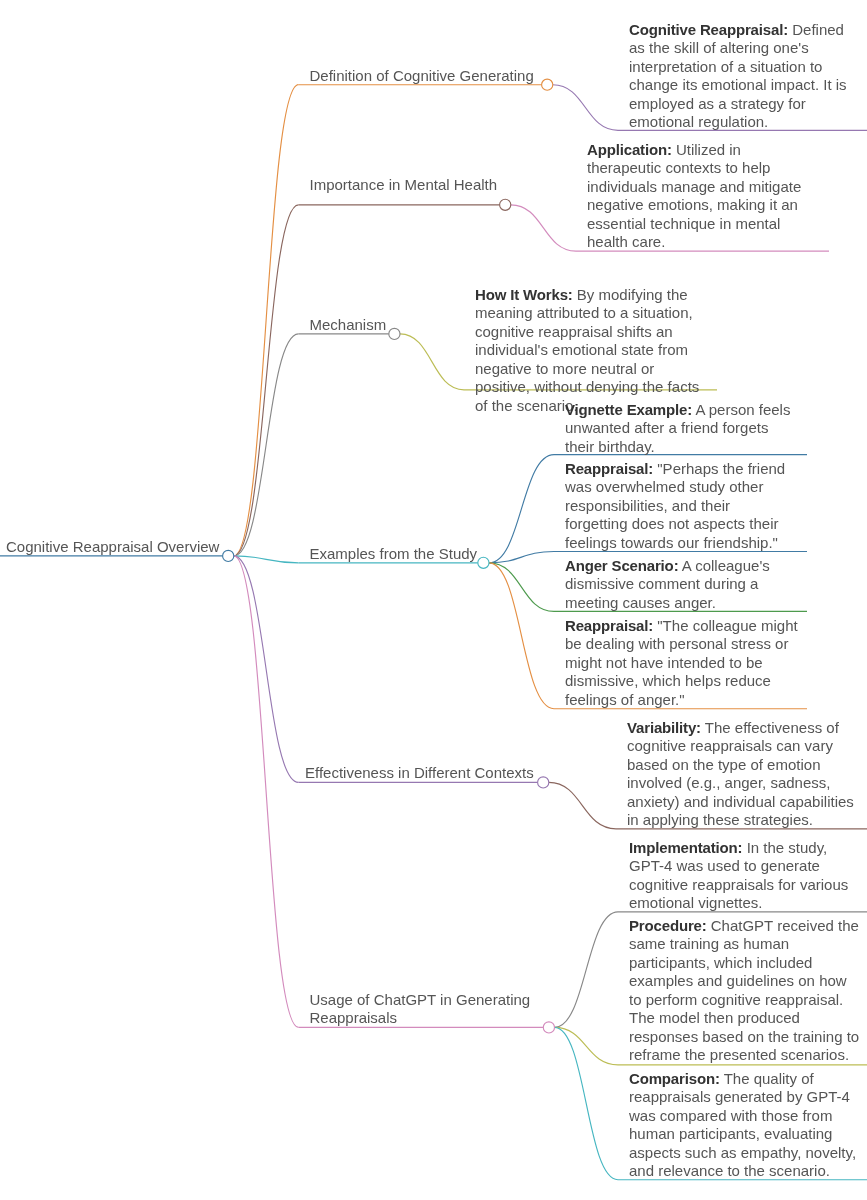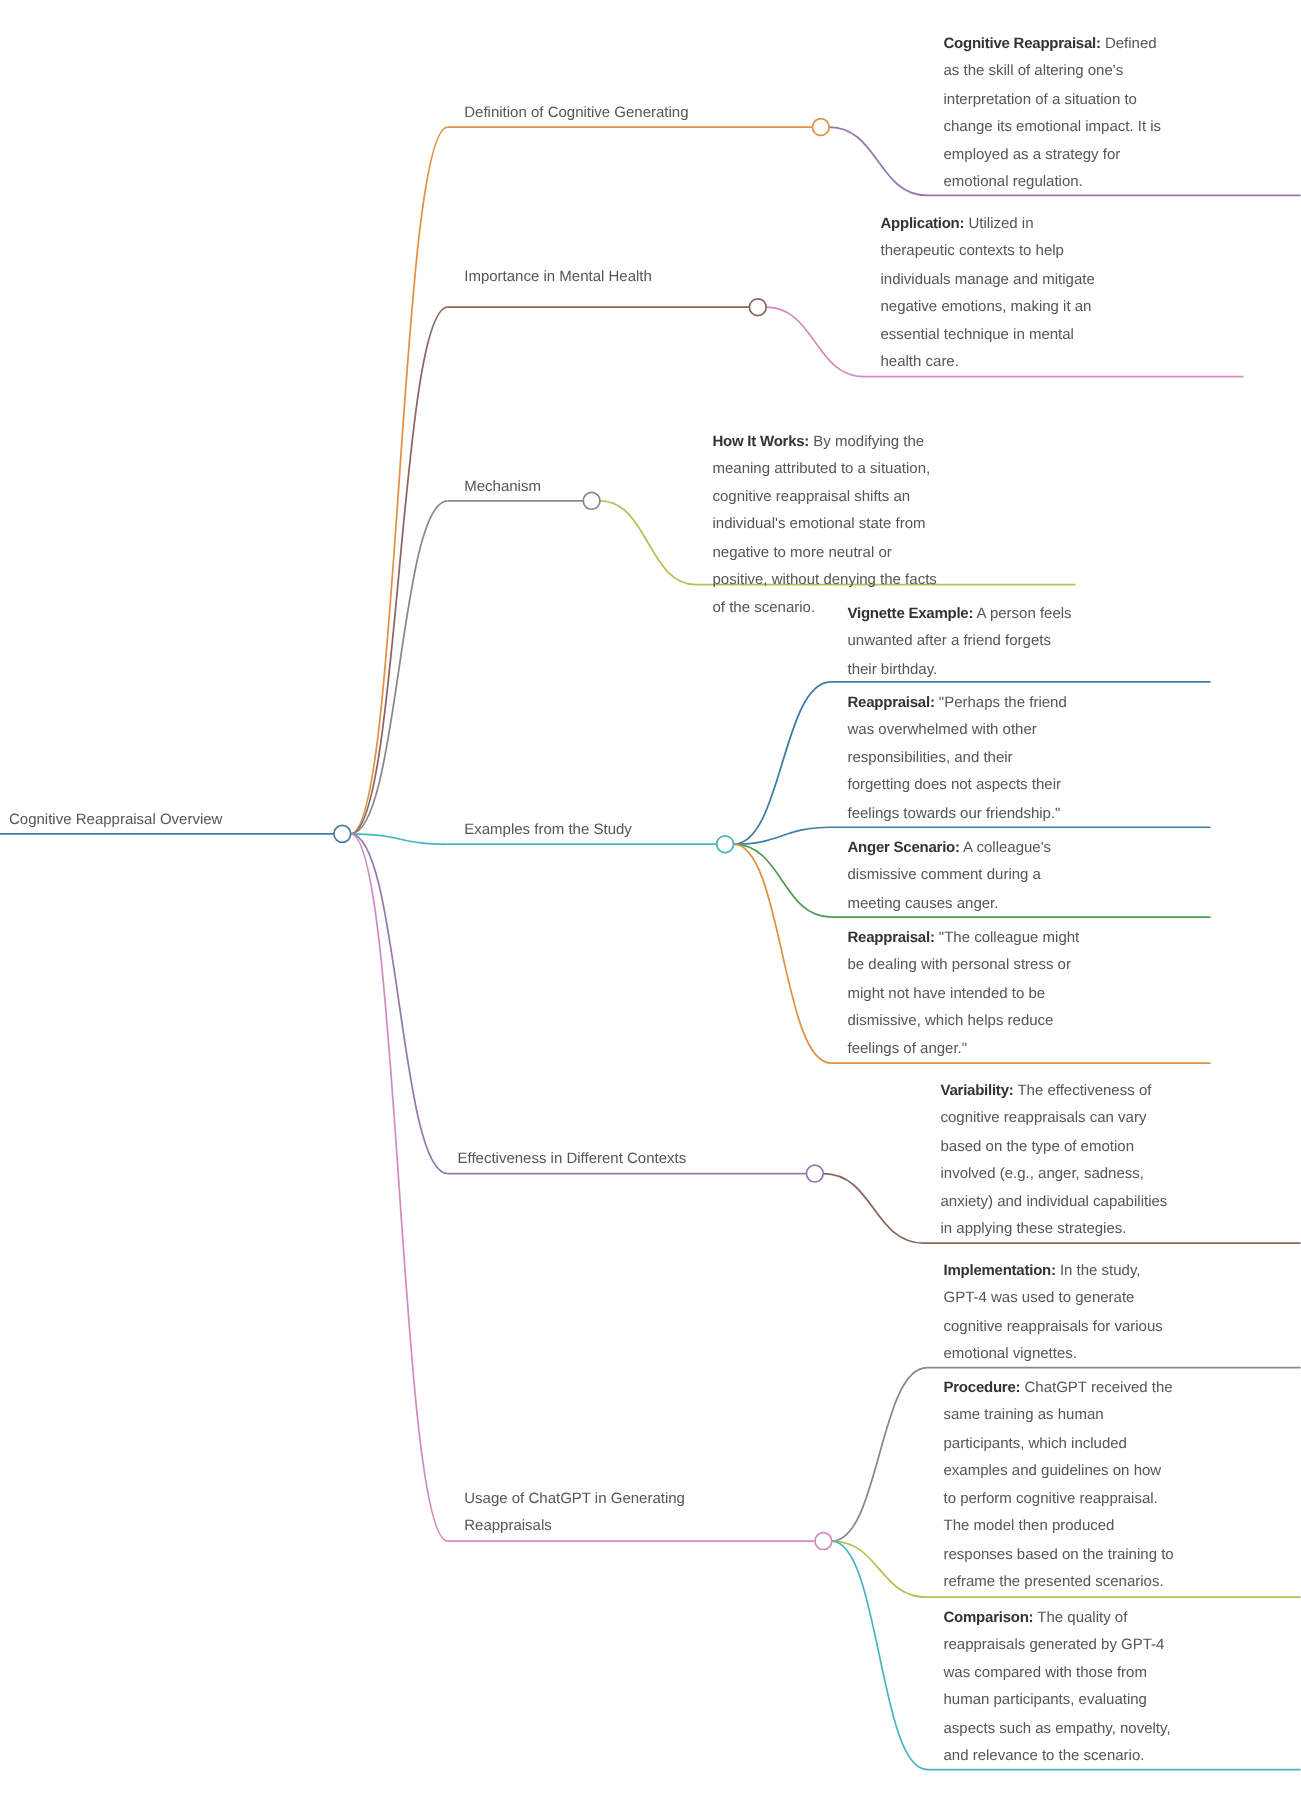--- a/index.html
+++ b/index.html
@@ -3,21 +3,21 @@
 <meta charset="utf-8">
 <title>Cognitive Reappraisal Overview</title>
 <style>
   html,body{margin:0;padding:0;background:#ffffff;}
   body{width:867px;height:1200px;overflow:hidden;
        font-family:"Liberation Sans", sans-serif;
        -webkit-font-smoothing:antialiased;}
   #map{position:relative;width:867px;height:1200px;background:#fff;}
   .nodebox{transform:translateZ(0);}
   #wires{position:absolute;left:0;top:0;}
-  .nodebox{position:absolute;box-sizing:border-box;font-size:10px;line-height:18.44px;
+  .nodebox{position:absolute;box-sizing:border-box;font-size:15px;line-height:18.44px;
        color:#555555;padding-left:11px;}
   .nodebox .tline{white-space:pre;}
   .nodebox .strong{font-weight:bold;color:#333333;letter-spacing:-0.16px;}
   .rootbox{padding-left:0;}
 </style>
 </head>
 <body>
 
 <div id="map">
 <svg id="wires" width="867" height="1200" viewBox="0 0 867 1200">
@@ -104,21 +104,21 @@
 <div class="nodebox" style="left:298.5px;top:545.0px;text-align:center;">
       <div class="tline"><span>Examples from the Study</span></div>
     </div>
 <div class="nodebox" style="left:554.0px;top:401.0px;">
       <div class="tline"><span class="strong">Vignette Example:</span> <span>A person feels</span></div>
       <div class="tline"><span>unwanted after a friend forgets</span></div>
       <div class="tline"><span>their birthday.</span></div>
     </div>
 <div class="nodebox" style="left:554.0px;top:460.0px;">
       <div class="tline"><span class="strong">Reappraisal:</span> <span>"Perhaps the friend</span></div>
-      <div class="tline"><span>was overwhelmed with other</span></div>
+      <div class="tline"><span>was overwhelmed study other</span></div>
       <div class="tline"><span>responsibilities, and their</span></div>
       <div class="tline"><span>forgetting does not aspects their</span></div>
       <div class="tline"><span>feelings towards our friendship."</span></div>
     </div>
 <div class="nodebox" style="left:554.0px;top:557.0px;">
       <div class="tline"><span class="strong">Anger Scenario:</span> <span>A colleague's</span></div>
       <div class="tline"><span>dismissive comment during a</span></div>
       <div class="tline"><span>meeting causes anger.</span></div>
     </div>
 <div class="nodebox" style="left:554.0px;top:617.0px;">

